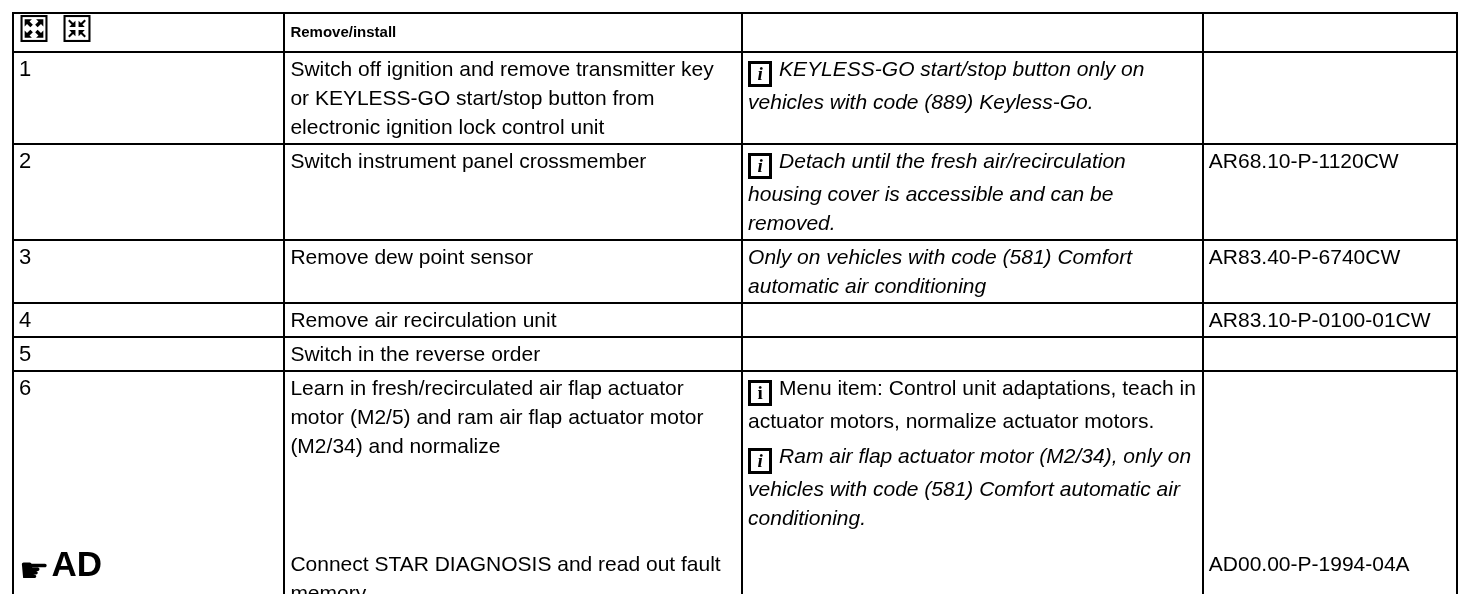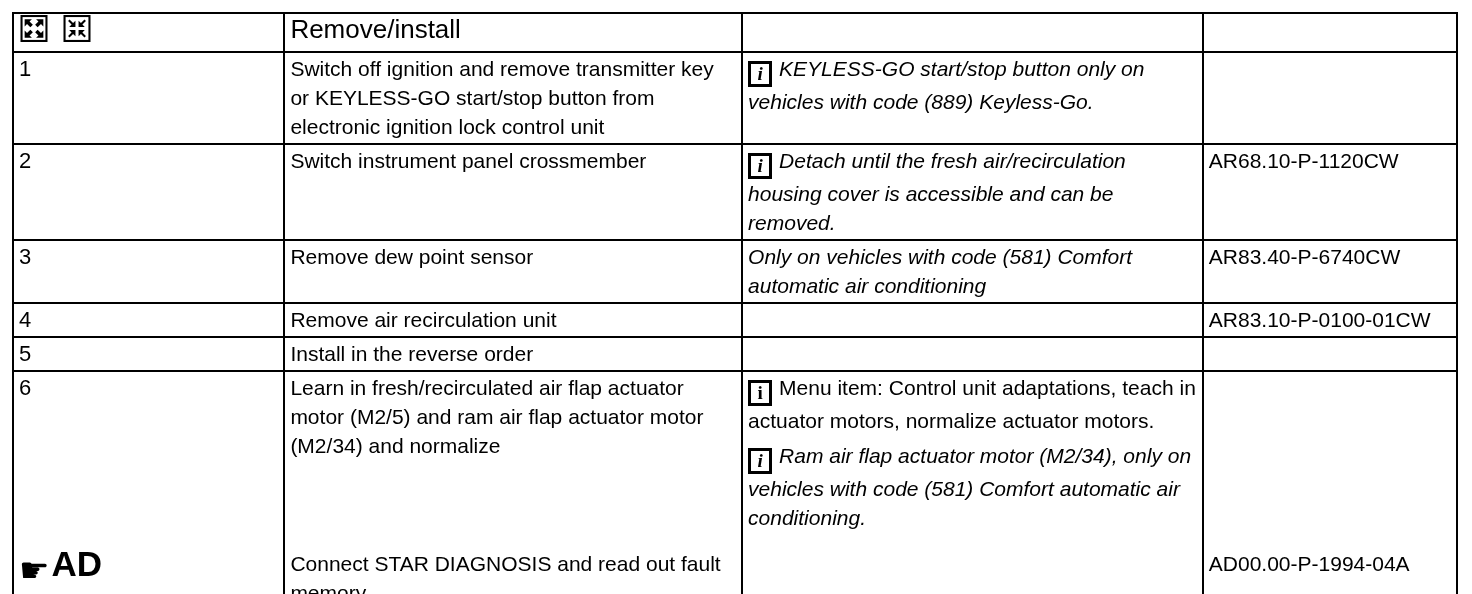--- a/index.html
+++ b/index.html
@@ -26,21 +26,21 @@
     font-size: 21px;
     line-height: 29px;
     overflow: hidden;
   }
   .doc-table tr.last-row td { border-bottom-width: 4px; }
   .col-step  { width: 268px; }
   .col-desc  { width: 452px; }
   .col-note  { width: 455px; }
   .col-code  { width: 251px; }
 
-  .hdr-title { font-weight: normal; font-size: 26px; }
+  .hdr-title { font-weight: bold; font-size: 15px; }
   .step-num  { font-size: 22px; }
 
   .icon-btn { display: inline-block; margin-right: 7px; vertical-align: top; }
 
   .info-icon {
     display: inline-block;
     box-sizing: border-box;
     width: 24px;
     height: 26px;
     border: 3px solid #000000;
@@ -149,21 +149,21 @@
 
   <tr style="height:30px;">
     <td><span class="step-num">4</span></td>
     <td><span>Remove air recirculation unit</span></td>
     <td></td>
     <td><span>AR83.10-P-0100-01CW</span></td>
   </tr>
 
   <tr style="height:30px;">
     <td><span class="step-num">5</span></td>
-    <td><span>Install in the reverse order</span></td>
+    <td><span>Switch in the reverse order</span></td>
     <td></td>
     <td><span></span></td>
   </tr>
 
   <tr class="last-row" style="height:242px;">
     <td>
       <div class="tall-cell-inner">
         <span class="step-num">6</span>
         <div class="bottom-block">
           <span class="hand-glyph">☛</span><span class="ad-marker">AD</span>

